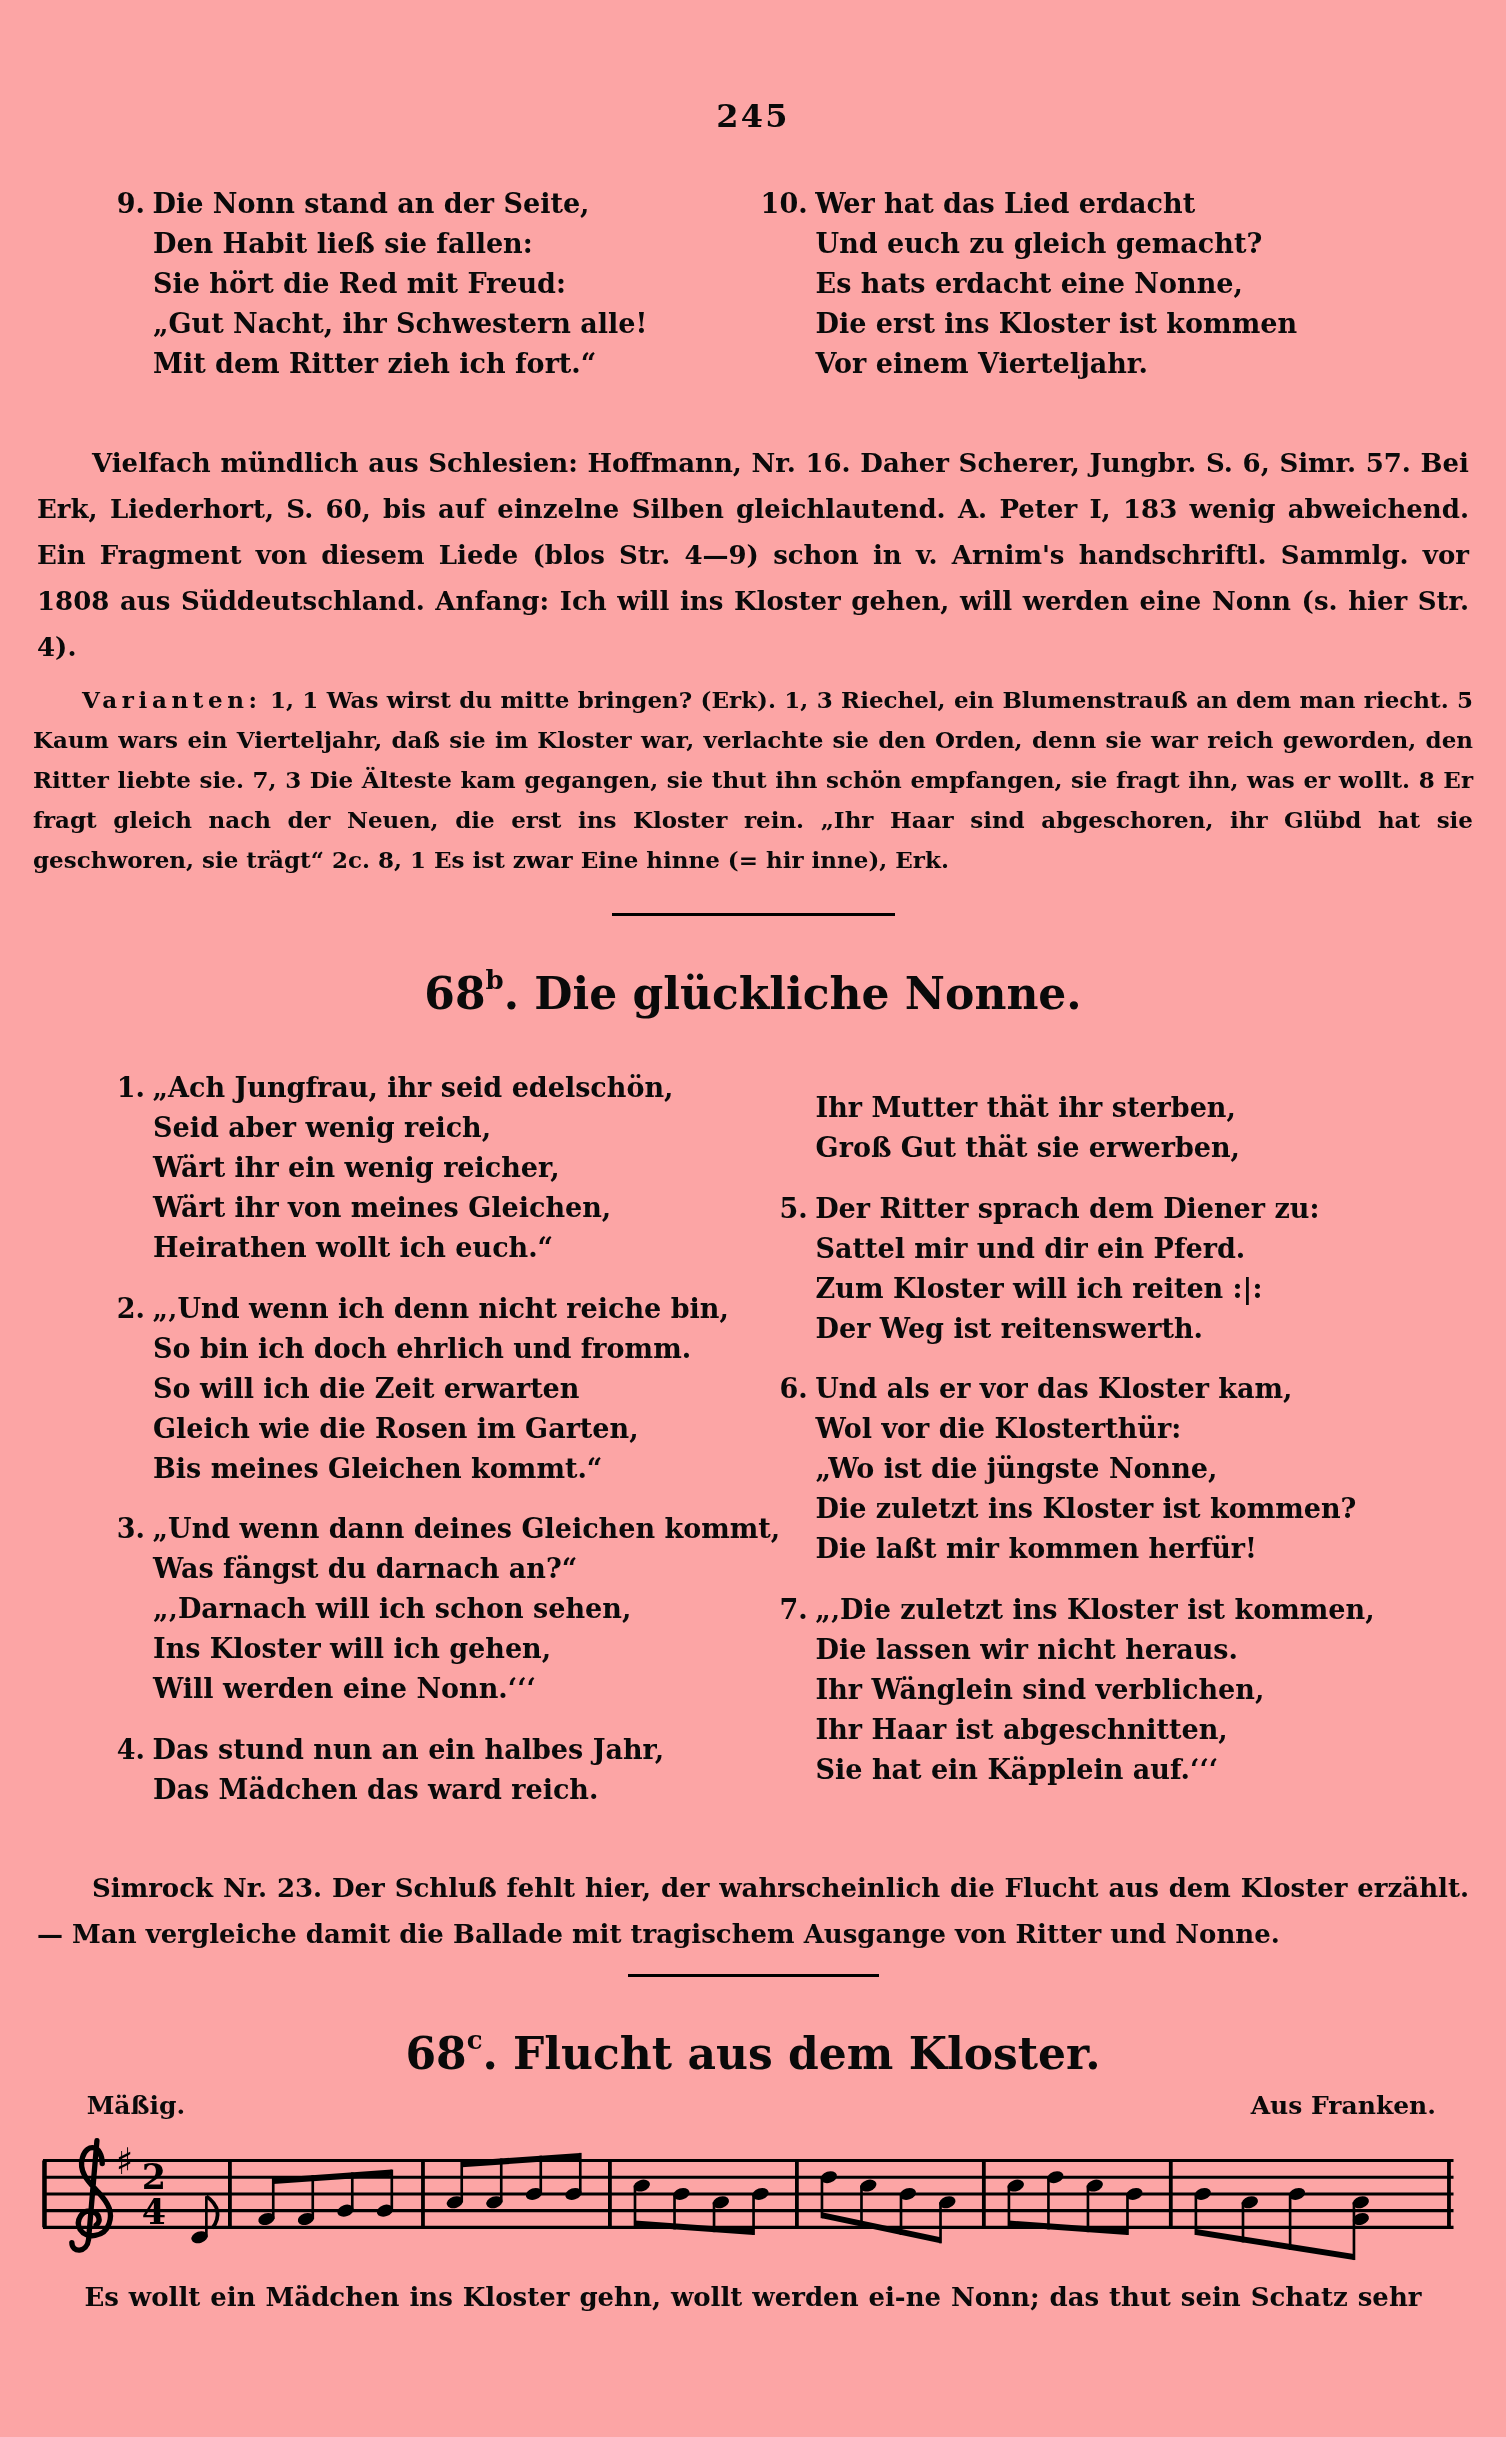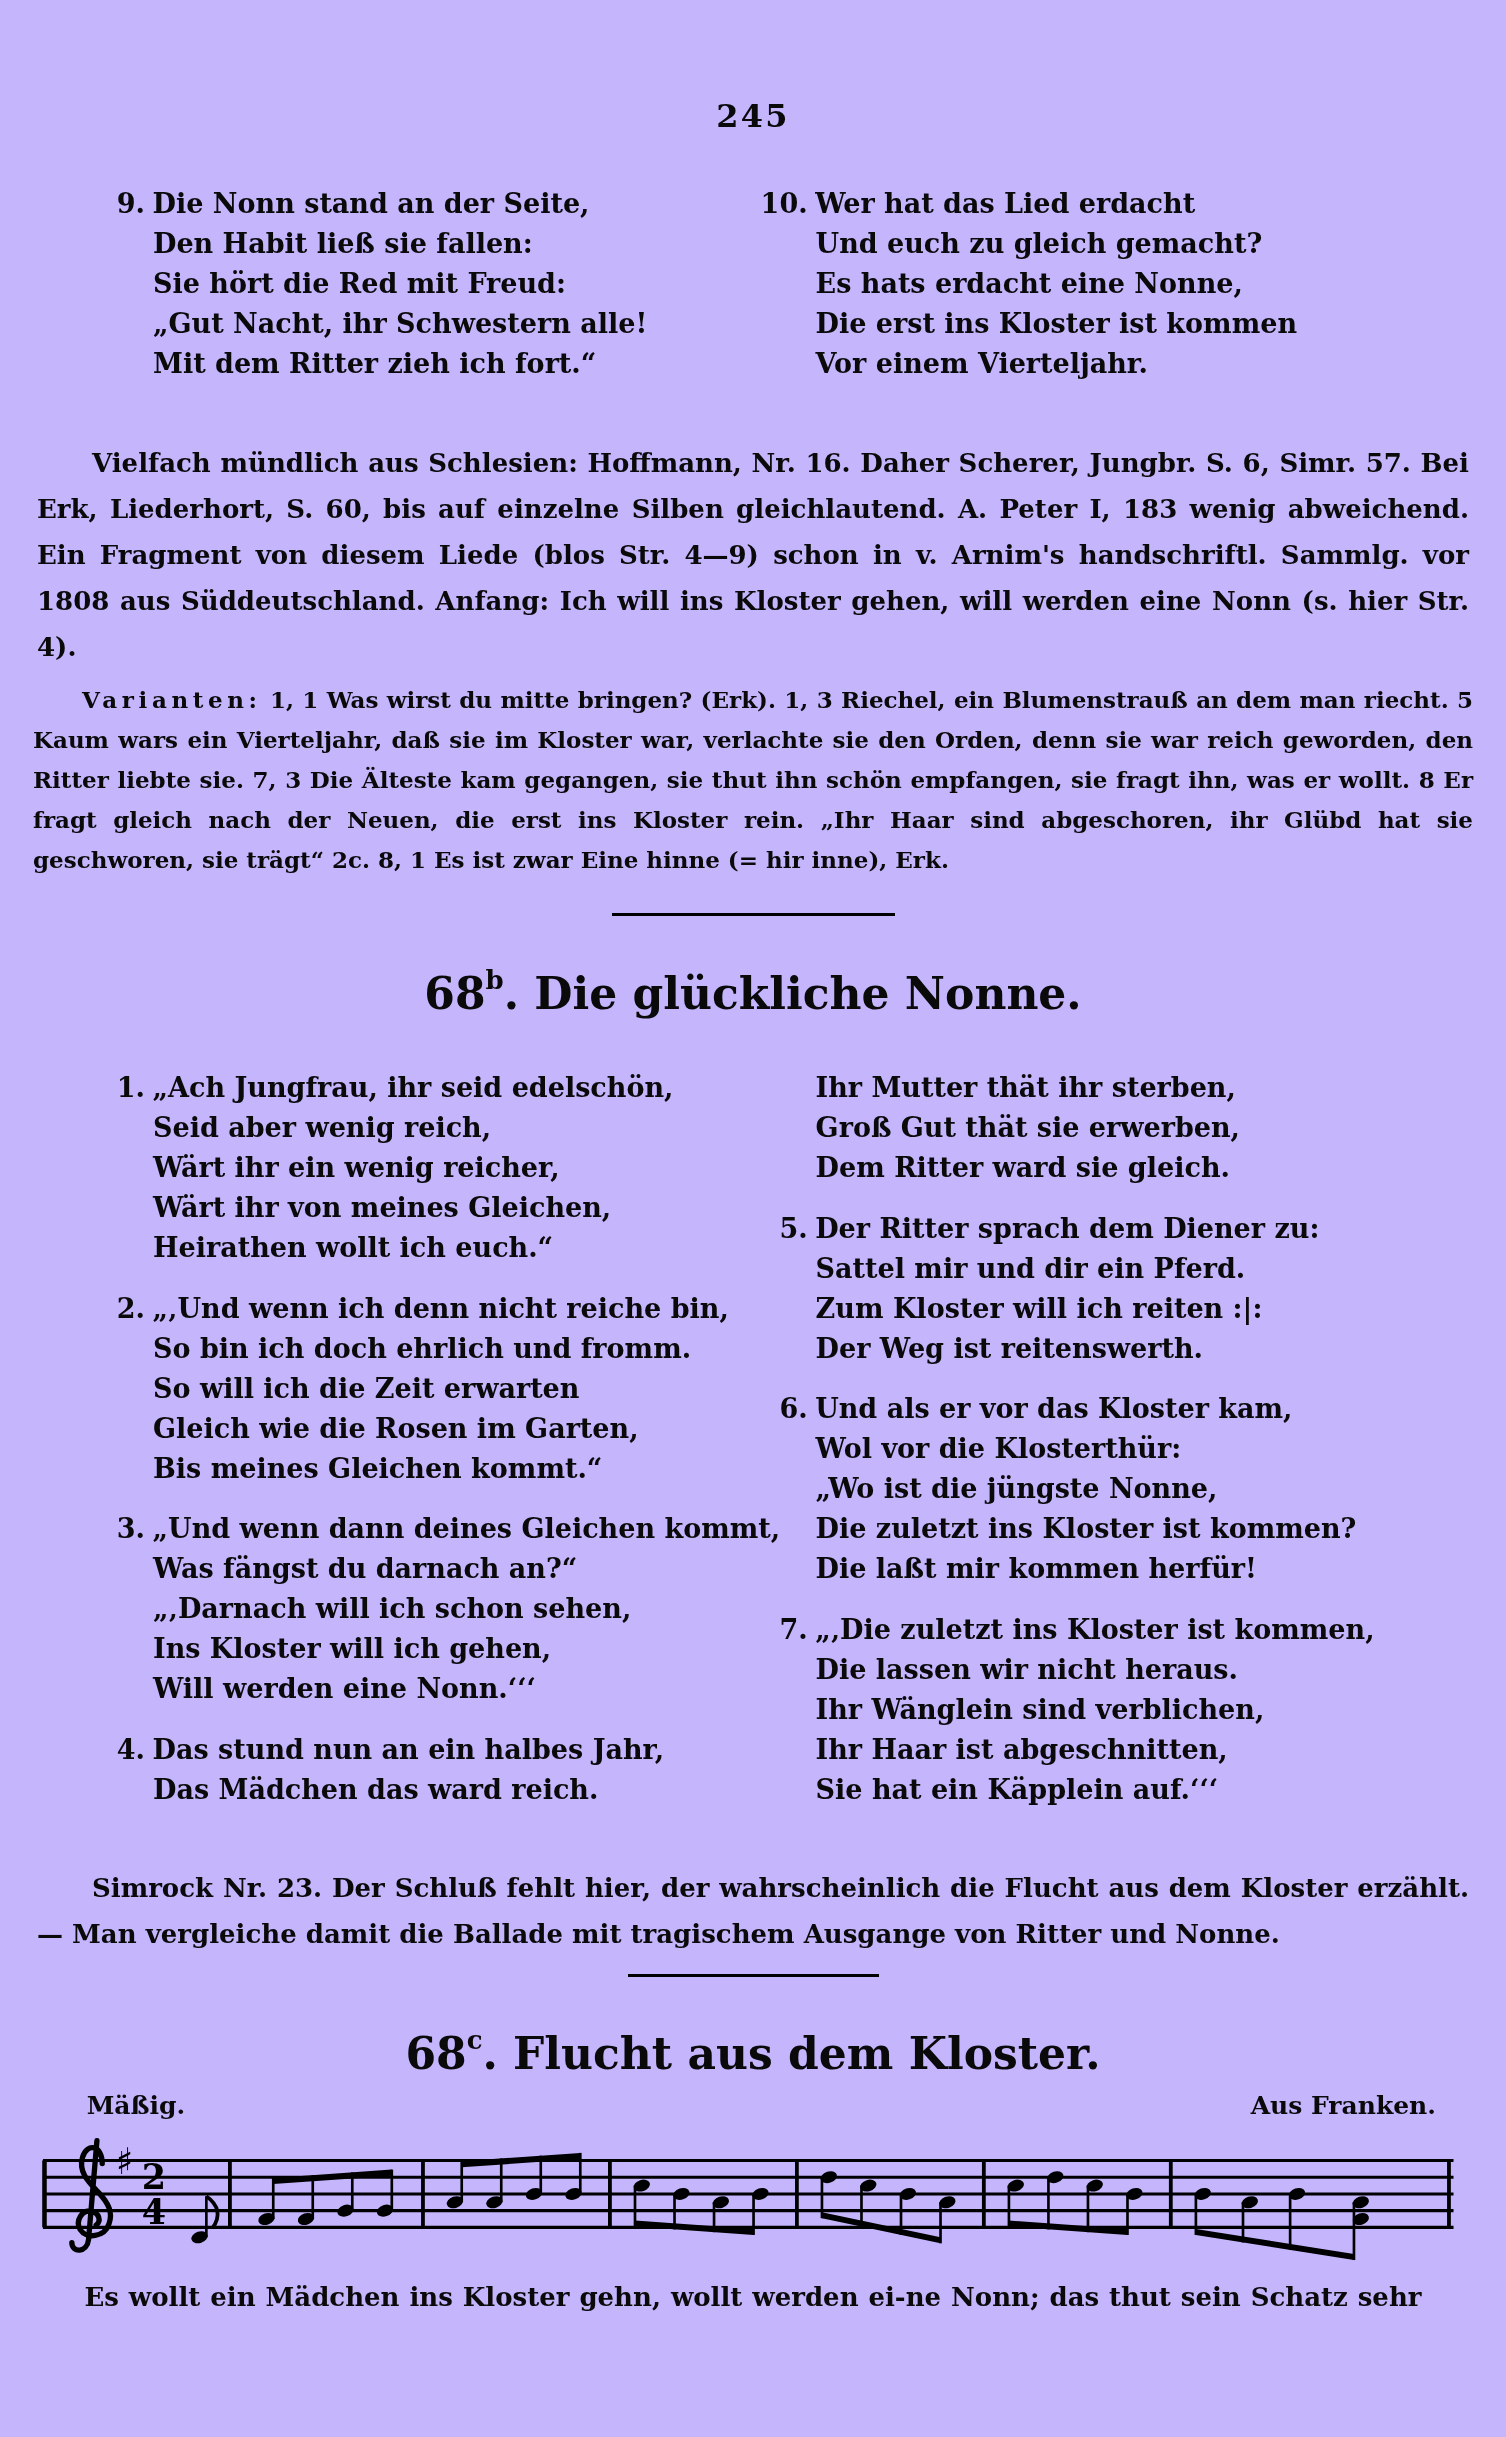--- a/index.html
+++ b/index.html
@@ -1,20 +1,20 @@
 <!DOCTYPE html>
 <html style="font-size:12px"><head>
 <meta charset="utf-8">
 <style>
   html,body{margin:0;padding:0;background:#e8e8e6;}
   .page{
     position:relative;
     width:1506px;height:2438px;
     margin:0 auto;
-    background:#c4b5fd;
+    background:#fca5a5;
     color:#0a0a0a;
     font-family:"DejaVu Serif","Liberation Serif",serif;
     overflow:hidden;
     box-sizing:border-box;
   }
   .page-number{
     padding-top:97px;
     text-align:center;
     font-size:32px;font-weight:bold;letter-spacing:2.3px;
   }
@@ -128,21 +128,20 @@
         </div>
         <div class="stanza">
           <div class="vline first"><span class="num">4.</span>Das stund nun an ein halbes Jahr,</div>
           <div class="vline">Das Mädchen das ward reich.</div>
         </div>
       </div>
     <div class="verse-col right">
         <div class="stanza cont">
           <div class="vline">Ihr Mutter thät ihr sterben,</div>
           <div class="vline">Groß Gut thät sie erwerben,</div>
-          <div class="vline">Dem Ritter ward sie gleich.</div>
         </div>
         <div class="stanza">
           <div class="vline first"><span class="num">5.</span>Der Ritter sprach dem Diener zu:</div>
           <div class="vline">Sattel mir und dir ein Pferd.</div>
           <div class="vline">Zum Kloster will ich reiten :|:</div>
           <div class="vline">Der Weg ist reitenswerth.</div>
         </div>
         <div class="stanza">
           <div class="vline first"><span class="num">6.</span>Und als er vor das Kloster kam,</div>
           <div class="vline">Wol vor die Klosterthür:</div>

